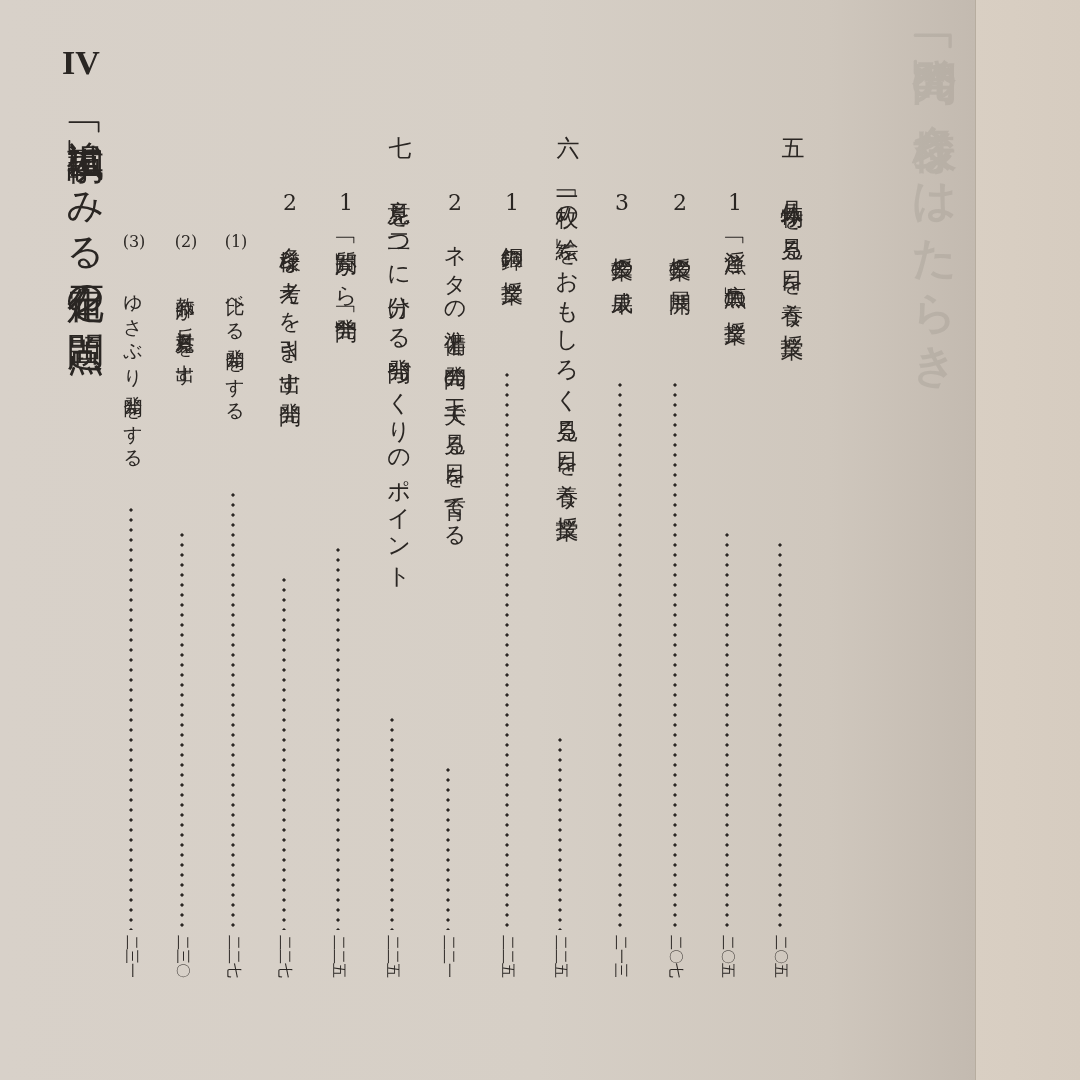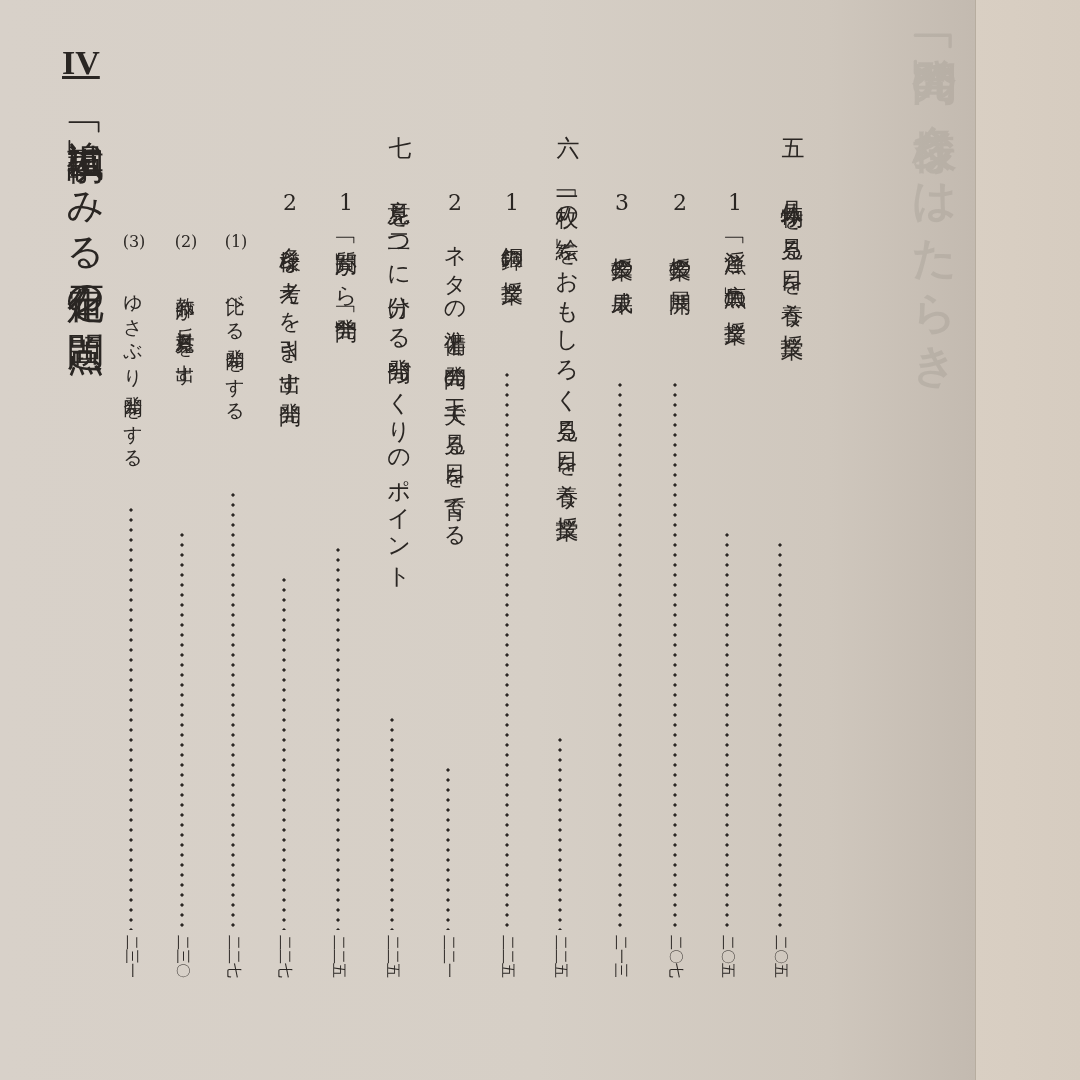--- a/index.html
+++ b/index.html
@@ -23,21 +23,21 @@
       opacity: 0.10; color: #4a4540;
       writing-mode: vertical-rl; font-size: 44px; font-weight: bold;
       overflow: hidden; pointer-events: none; letter-spacing: 4px;
     }
     .num {
       position: absolute; font-family: "DejaVu Serif", serif; font-size: 22px;
       transform: translateX(-50%);
     }
     .part-num {
       position: absolute; left: 62px; top: 44px;
-      font-family: "Liberation Serif", serif; font-weight: bold; font-size: 34px; text-decoration: underline;
+      font-family: "Liberation Serif", serif; font-weight: bold; font-size: 34px;
     }
     .part-title {
       position: absolute; left: 60px; top: 110px;
       writing-mode: vertical-rl; font-size: 37px; letter-spacing: 2px;
     }
     .entry-text { font-size: 22px; letter-spacing: 3px; }
     .sect-text  { font-size: 23px; letter-spacing: 3px; }
     .sub-text   { font-size: 19px; letter-spacing: 3px; }
     .dots {
       position: absolute; width: 4px;

